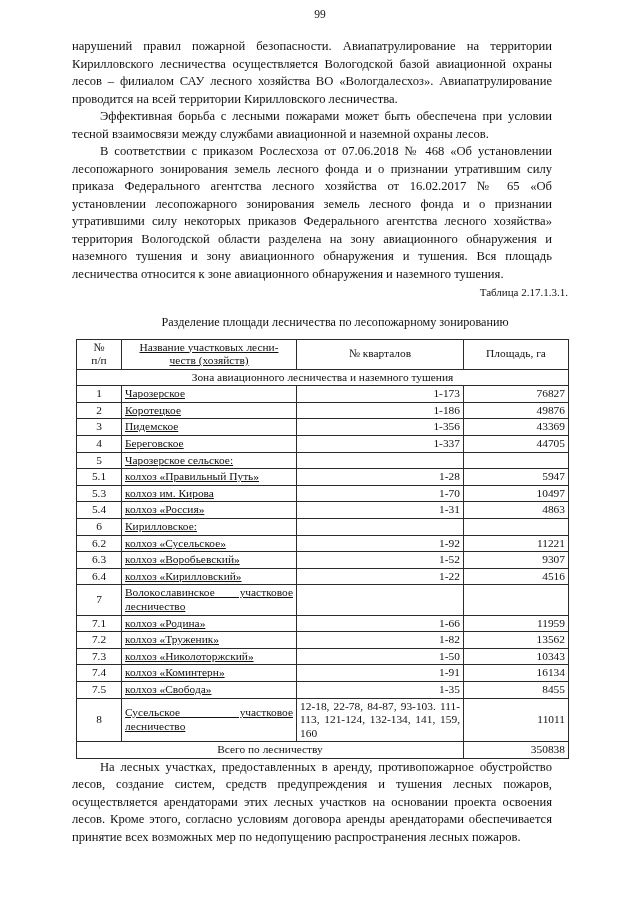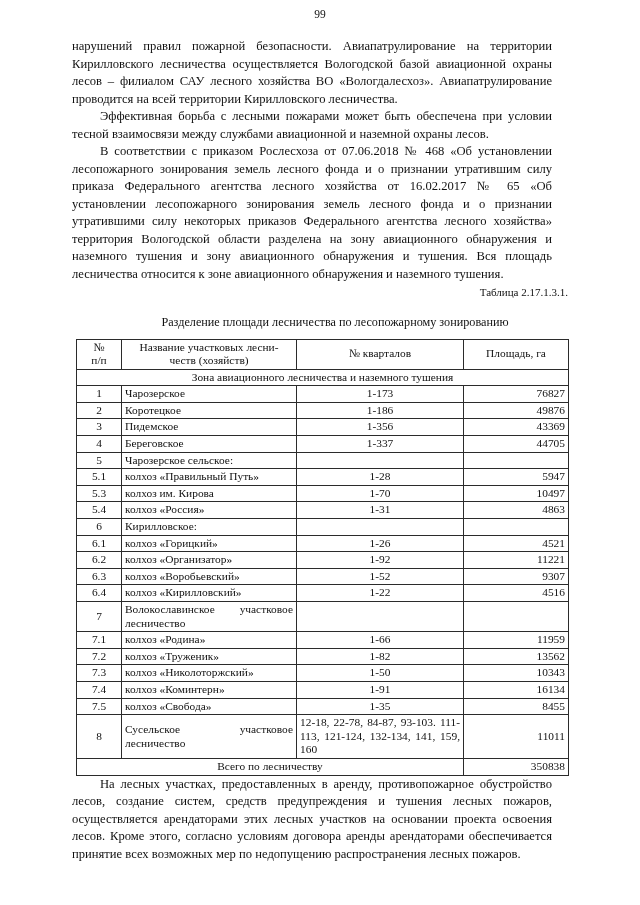--- a/index.html
+++ b/index.html
@@ -68,22 +68,22 @@
   table.zone-table td,
   table.zone-table th {
     border: 1px solid #2b2b2b;
     font-size: 11.4px;
     line-height: 13.6px;
     padding: 1px 3px 1px 3px;
     vertical-align: middle;
     font-weight: normal;
   }
   .c-num   { width: 38px;  text-align: center; }
-  .c-name  { width: 168px; text-align: left; }
-  .c-kvart { width: 160px; text-align: center; }
+  .c-name  { width: 168px; text-align: left; text-decoration: underline; }
+  .c-kvart { width: 160px; text-align: right; }
   .c-area  { width: 98px;  text-align: right; padding-right: 8px; }
 
   thead td { text-align: center; vertical-align: middle; padding: 3px 3px; }
   .hdr-name { text-align: center; }
   .zone-row td {
     text-align: center;
     font-weight: bold;
     font-size: 11.6px;
     padding: 1px 2px;
   }
@@ -183,28 +183,22 @@
           <td class="c-kvart">1-31</td>
           <td class="c-area">4863</td>
         </tr>
         <tr>
           <td class="c-num">6</td>
           <td class="c-name">Кирилловское:</td>
           <td class="c-kvart"></td>
           <td class="c-area"></td>
         </tr>
         <tr>
-          <td class="c-num">6.1</td>
-          <td class="c-name">колхоз «Горицкий»</td>
-          <td class="c-kvart">1-26</td>
-          <td class="c-area">4521</td>
-        </tr>
-        <tr>
           <td class="c-num">6.2</td>
-          <td class="c-name">колхоз «Организатор»</td>
+          <td class="c-name">колхоз «Сусельское»</td>
           <td class="c-kvart">1-92</td>
           <td class="c-area">11221</td>
         </tr>
         <tr>
           <td class="c-num">6.3</td>
           <td class="c-name">колхоз «Воробьевский»</td>
           <td class="c-kvart">1-52</td>
           <td class="c-area">9307</td>
         </tr>
         <tr>

